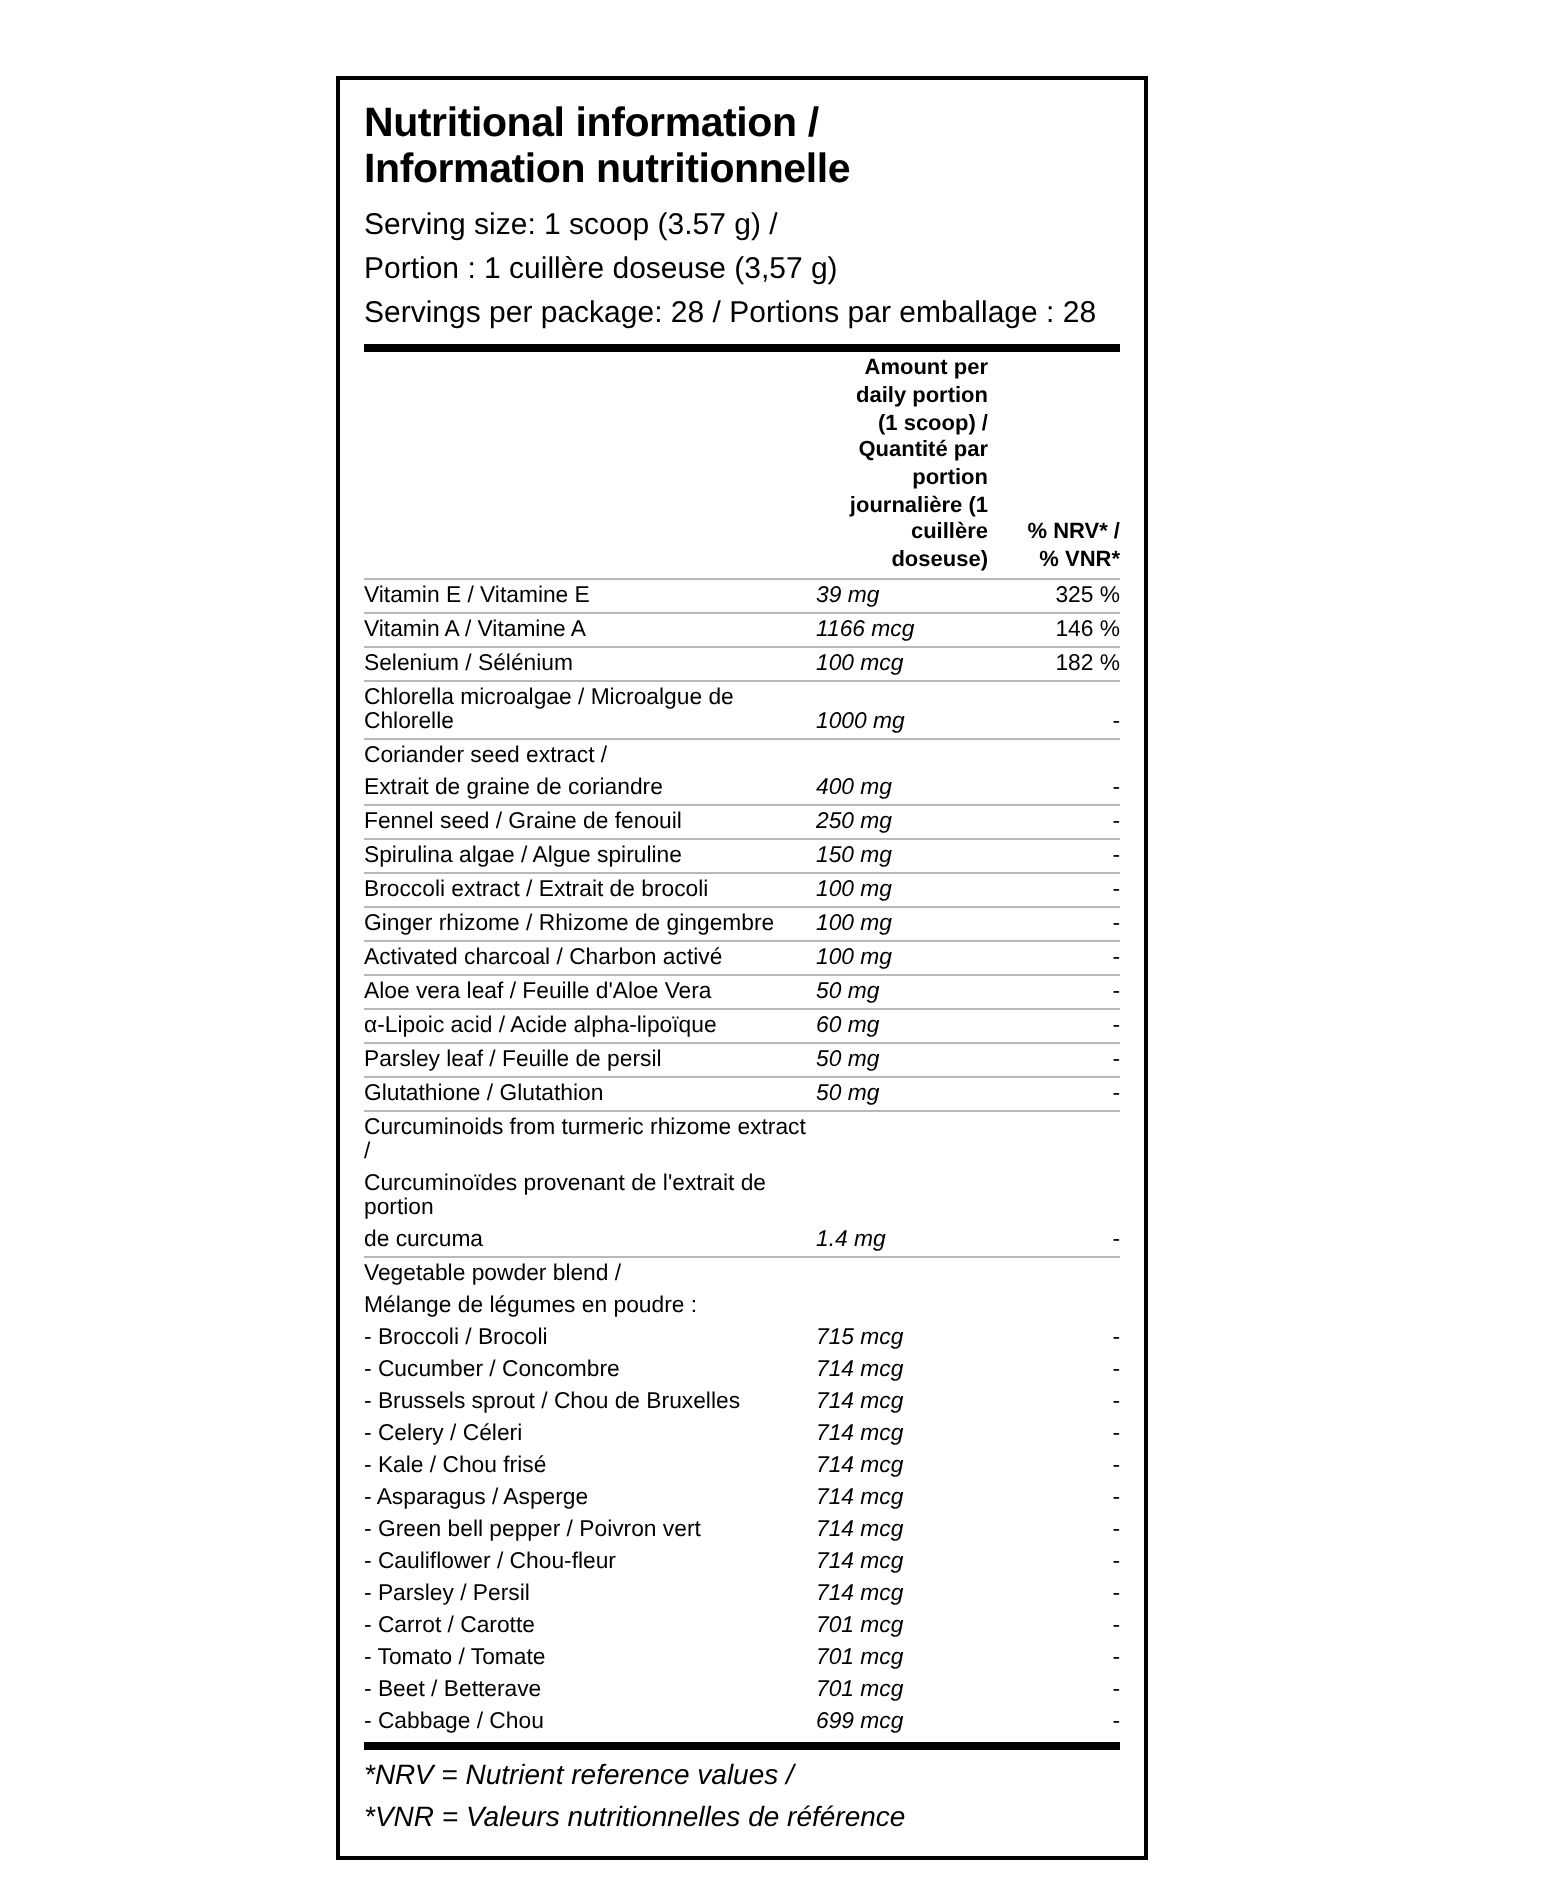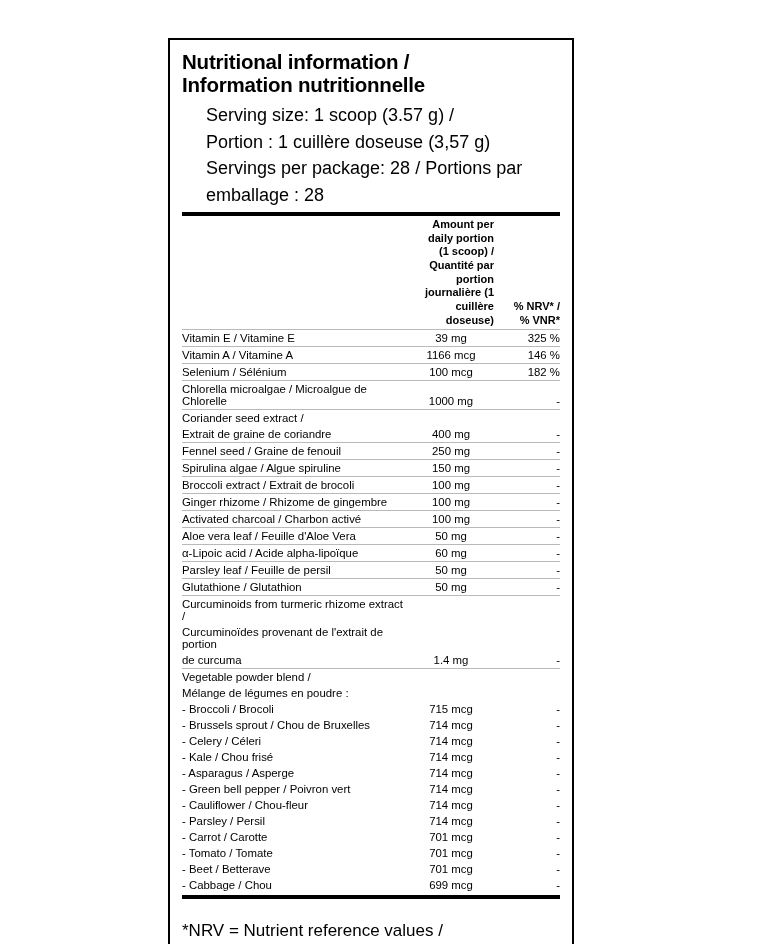--- a/index.html
+++ b/index.html
@@ -26,59 +26,59 @@
   }
   .title {
     font-size: 20.5px;
     font-weight: bold;
     line-height: 1.13;
     letter-spacing: -0.2px;
     margin: 0 0 6px 0;
   }
   .title div { white-space: nowrap; }
   .serving {
-    font-size: 18px;
+    font-size: 15px;
     line-height: 1.47;
     margin-bottom: 4px;
-    margin-left: 24px;
   }
   .rule-thick {
     border-top: 4px solid #000;
     margin: 2px 0 0 0;
   }
   table.nut {
     width: 100%;
     border-collapse: collapse;
     font-size: 11.4px;
   }
   table.nut td {
     padding: 2px 0 2px 0;
     vertical-align: bottom;
     border-bottom: 1px solid #b9b9b9;
   }
   table.nut tr.nohair td { border-bottom: none; }
   td.name { text-align: left; padding-right: 6px; }
-  td.amt { text-align: center; width: 86px; white-space: nowrap; padding-right: 4px; }
+  td.amt { text-align: left; width: 86px; white-space: nowrap; padding-right: 4px; font-style: italic; }
   td.nrv { text-align: right; width: 52px; white-space: nowrap; }
   .headrow td {
     border-bottom: none;
     font-weight: bold;
     font-size: 11px;
     line-height: 1.24;
     vertical-align: top;
     padding-top: 4px;
     padding-bottom: 4px;
   }
   .headrow td.h-amt { text-align: right; }
   .headrow td.h-nrv { text-align: right; width: 66px; }
   .indent { padding-left: 12px; }
   .footnote {
-    font-size: 17px;
+    font-size: 14px;
     line-height: 1.45;
-    padding-top: 20px;
+    padding-top: 2px;
+    font-style: italic;
   }
   .amt-col-shift { padding-right: 18px; margin-top: 44px; }
 </style>
 </head>
 <body>
 
 <div id="panel">
 
   <div class="title">
     <div>Nutritional information /</div>
@@ -208,20 +208,25 @@
           <td class="name">Mélange de légumes en poudre :</td>
           <td class="amt"></td>
           <td class="nrv"></td>
         </tr>
         <tr class="nohair">
           <td class="name indent">- Broccoli / Brocoli</td>
           <td class="amt amt-col-shift">715 mcg</td>
           <td class="nrv">-</td>
         </tr>
         <tr class="nohair">
+          <td class="name indent">- Cucumber / Concombre</td>
+          <td class="amt amt-col-shift">714 mcg</td>
+          <td class="nrv">-</td>
+        </tr>
+        <tr class="nohair">
           <td class="name indent">- Brussels sprout / Chou de Bruxelles</td>
           <td class="amt amt-col-shift">714 mcg</td>
           <td class="nrv">-</td>
         </tr>
         <tr class="nohair">
           <td class="name indent">- Celery / Céleri</td>
           <td class="amt amt-col-shift">714 mcg</td>
           <td class="nrv">-</td>
         </tr>
         <tr class="nohair">

